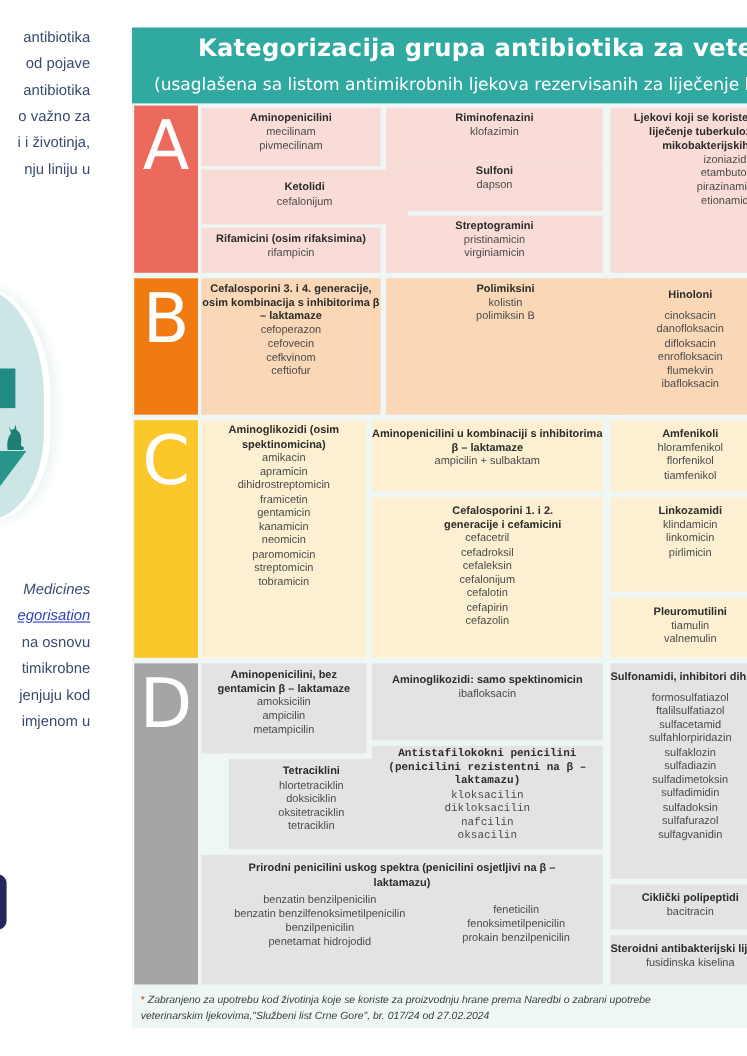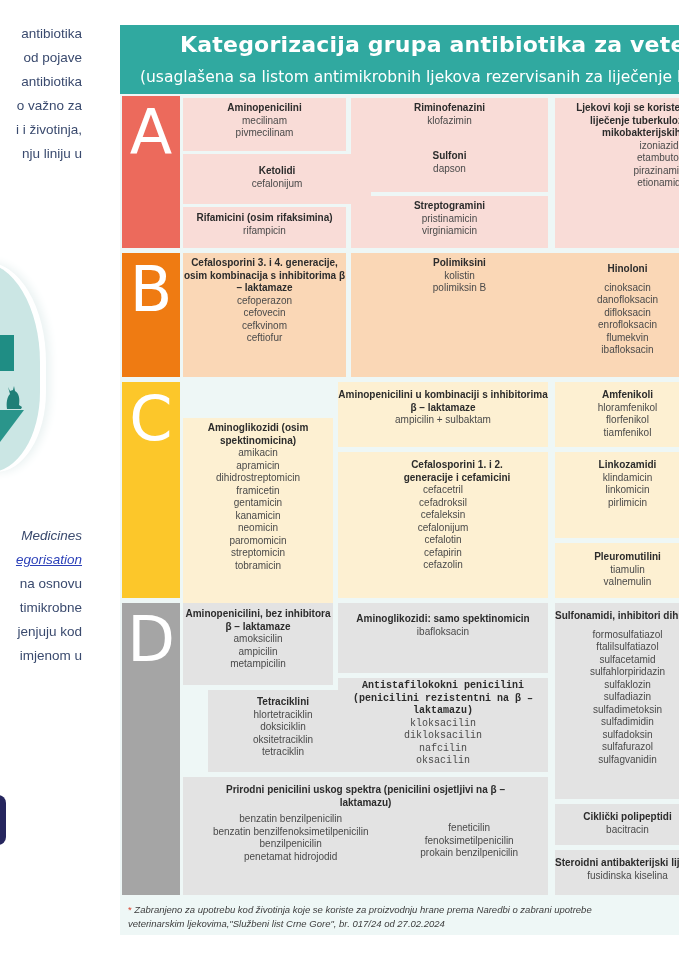--- a/index.html
+++ b/index.html
@@ -144,21 +144,21 @@
       <span class="i">difloksacin</span>
       <span class="i">enrofloksacin</span>
       <span class="i">flumekvin</span>
       <span class="i">ibafloksacin</span>
     </div>
   </div>
 
   <div class="rowC">
     <div class="letter" style="top:357px;height:216px;background:#fcc72a;">C</div>
 
-    <div class="box" style="left:63px;top:357px;width:150px;height:216px;margin-top:36px;">
+    <div class="box" style="left:63px;top:357px;width:150px;height:216px;">
       <span class="h">Aminoglikozidi (osim spektinomicina)</span>
       <span class="i">amikacin</span>
       <span class="i">apramicin</span>
       <span class="i">dihidrostreptomicin</span>
       <span class="i">framicetin</span>
       <span class="i">gentamicin</span>
       <span class="i">kanamicin</span>
       <span class="i">neomicin</span>
       <span class="i">paromomicin</span>
       <span class="i">streptomicin</span>
@@ -196,21 +196,21 @@
       <span class="h">Pleuromutilini</span>
       <span class="i">tiamulin</span>
       <span class="i">valnemulin</span>
     </div>
   </div>
 
   <div class="rowD">
     <div class="letter" style="top:578px;height:292px;background:#a5a5a5;">D</div>
 
     <div class="box" style="left:63px;top:578px;width:150px;height:82px;padding-top:5px;">
-      <span class="h">Aminopenicilini, bez inhibitora β – laktamaze</span>
+      <span class="h">Aminopenicilini, bez gentamicin β – laktamaze</span>
       <span class="i">amoksicilin</span>
       <span class="i">ampicilin</span>
       <span class="i">metampicilin</span>
     </div>
     <div class="box" style="left:63px;top:665px;width:150px;height:82px;padding-top:6px;margin-left:25px;">
       <span class="h">Tetraciklini</span>
       <span class="i">hlortetraciklin</span>
       <span class="i">doksiciklin</span>
       <span class="i">oksitetraciklin</span>
       <span class="i">tetraciklin</span>

